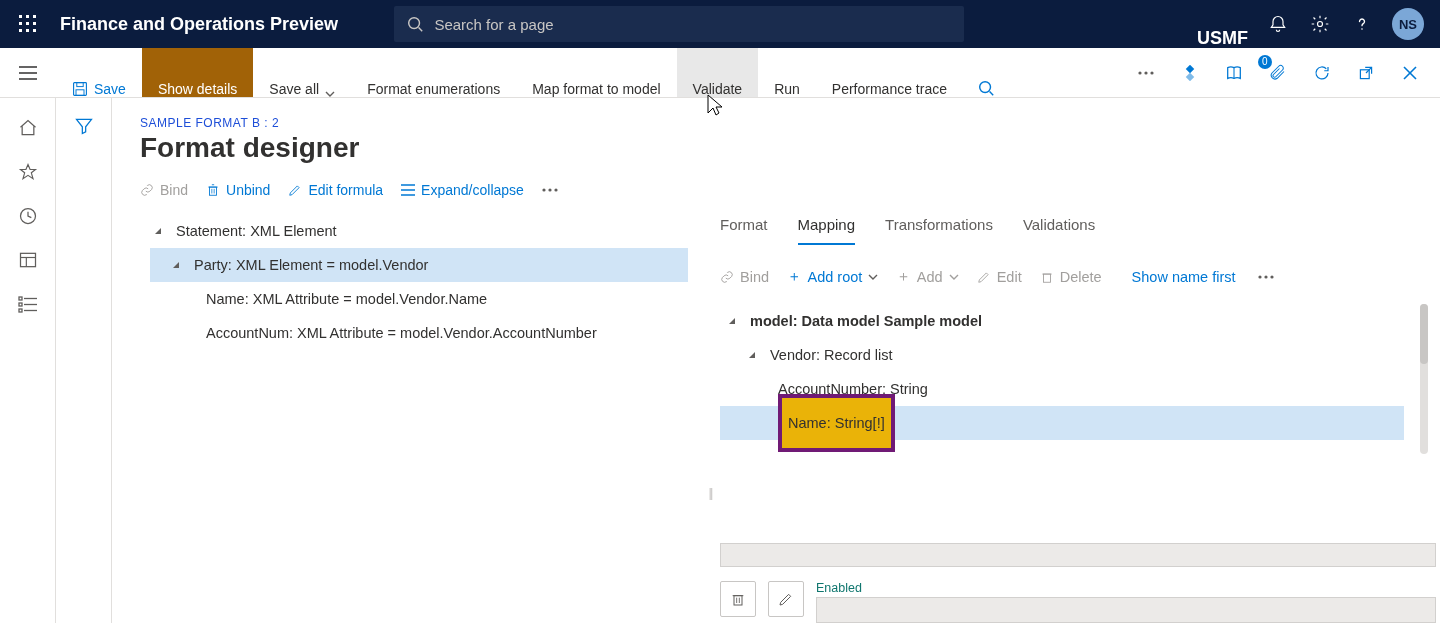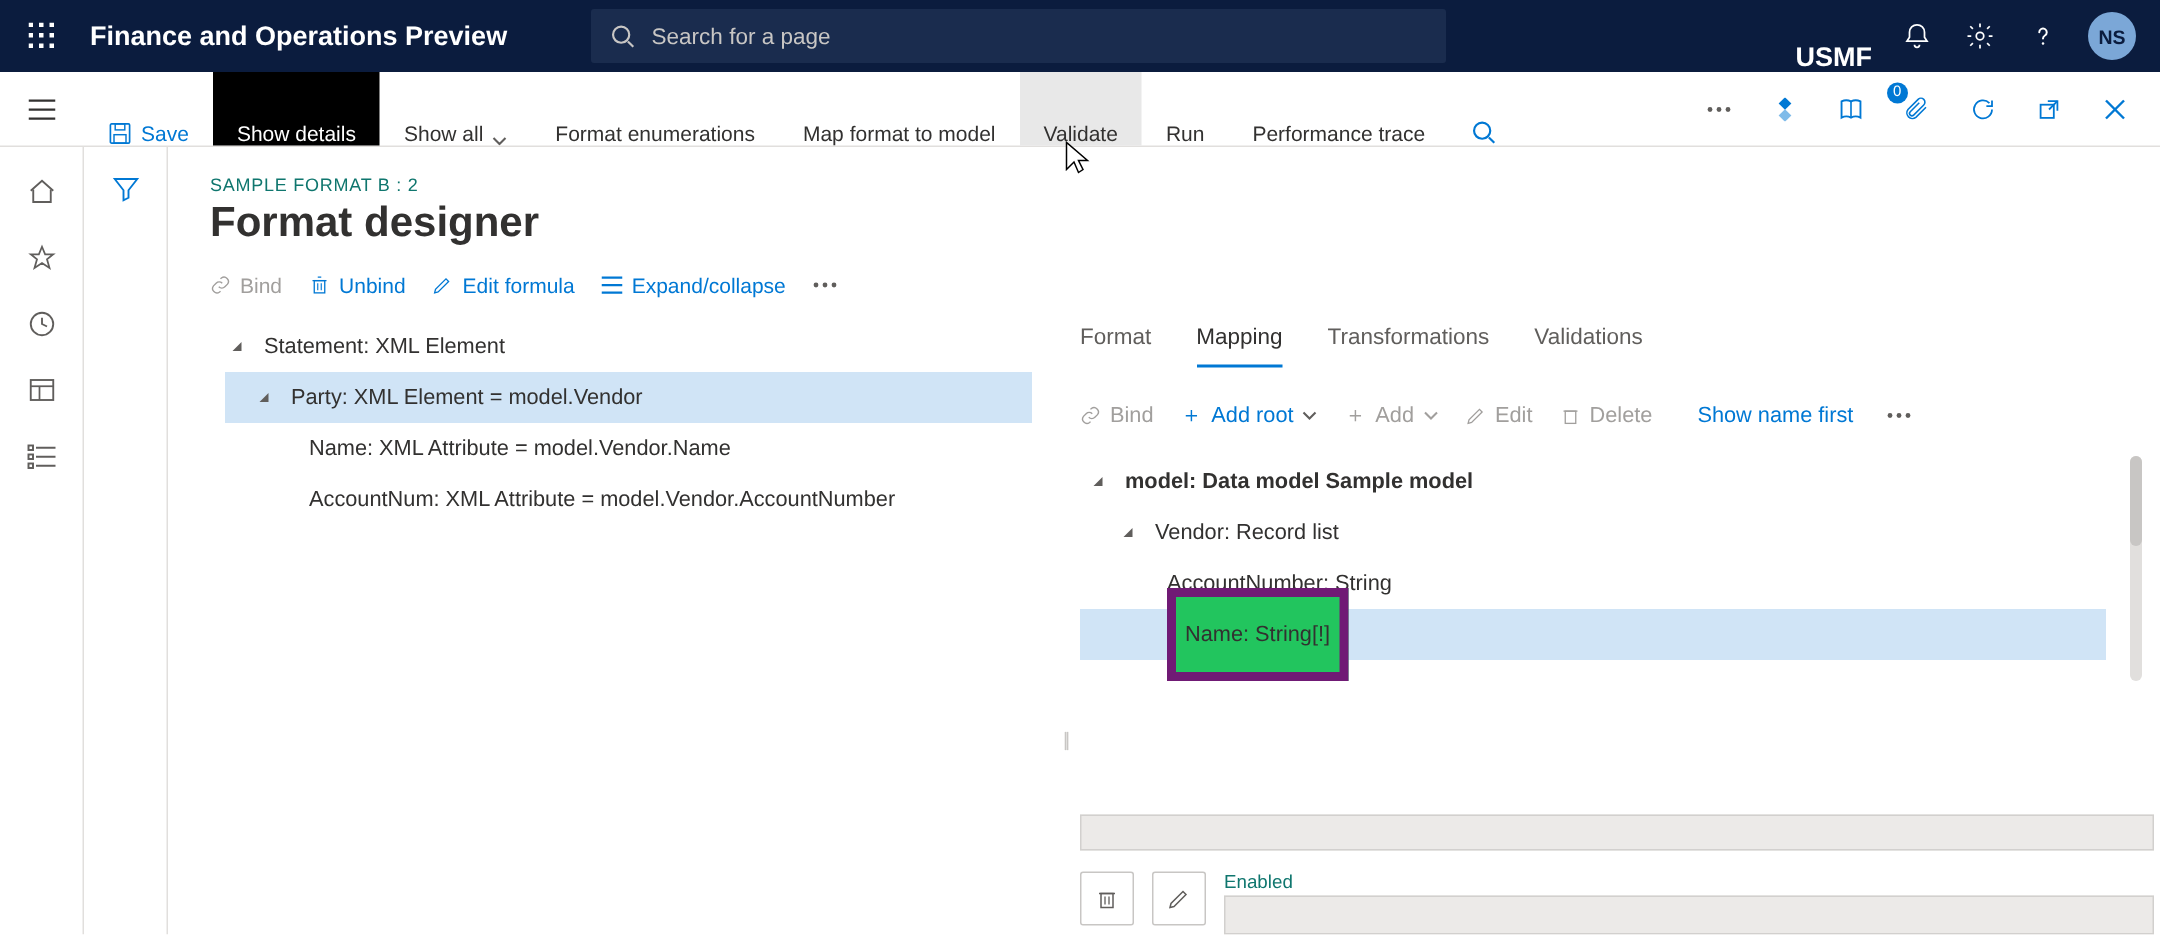--- a/index.html
+++ b/index.html
@@ -15,36 +15,36 @@
   .header-right { display: flex; align-items: center; gap: 18px; margin-left: auto; padding-right: 8px; }
   .company-label { font-size: 18px; font-weight: 600; margin-top: 29px; }
   .hdr-icon { width: 24px; height: 24px; display: flex; align-items: center; justify-content: center; cursor: pointer; color: #fff; }
   .avatar { width: 32px; height: 32px; border-radius: 50%; background: #7ba7d7; color: #0b1c3e; display: flex; align-items: center; justify-content: center; font-weight: 600; font-size: 13px; }
 
   
   .action-bar { height: 50px; display: flex; align-items: stretch; border-bottom: 1px solid #e1dfdd; background: #fff; }
   .ab-hamburger { width: 56px; display:flex; align-items:center; justify-content:center; cursor:pointer; }
   .ab-btn { display:flex; align-items:flex-end; padding: 0 16px; gap:6px; cursor:pointer; color:#323130; white-space:nowrap; }
   .ab-btn.blue { color:#0078d4; }
-  .ab-btn.primary { background:#000000; color:#fff; font-weight:400; }
+  .ab-btn.primary { background:#a16207; color:#fff; font-weight:400; }
   .ab-btn.hover-validate { background:#e8e8e8; position:relative; }
   .ab-btn.hover-validate .cursor-svg { position:absolute; left:28px; bottom:-22px; pointer-events:none; }
   .action-bar-right { margin-left:auto; display:flex; align-items:center; gap:16px; padding-right:16px; }
   .ab-right-icon { width:28px; height:28px; display:flex; align-items:center; justify-content:center; cursor:pointer; color:#0078d4; position:relative; }
   .badge { position:absolute; top:-4px; left:-6px; background:#0078d4; color:#fff; font-size:10px; border-radius:8px; padding:0 4px; line-height:14px; }
 
   
   .body-wrap { display:flex; height: calc(623px - 48px - 50px); }
   .left-nav { width: 56px; border-right: 1px solid #e1dfdd; display:flex; flex-direction:column; align-items:center; gap: 20px; padding-top: 18px; }
   .left-nav .nav-icon { width:24px; height:24px; display:flex; align-items:center; justify-content:center; color:#605e5c; cursor:pointer; }
   .filter-col { width: 56px; border-right: 1px solid #e1dfdd; display:flex; justify-content:center; padding-top:18px; }
   .filter-col .funnel { color:#0078d4; cursor:pointer; }
 
   .main-area { flex:1; display:flex; flex-direction:column; padding: 18px 0 0 28px; position:relative; }
-  .breadcrumb { font-size: 12px; letter-spacing: .5px; color:#0f766e; }
+  .breadcrumb { font-size: 12px; letter-spacing: .5px; color:#1d4ed8; }
   .page-title { font-size: 28px; font-weight: 600; margin-top: 2px; }
 
   .two-col { display:flex; margin-top: 18px; flex:1; min-height:0; }
   .col-left { width: 560px; padding-right: 12px; }
   .col-right { flex:1; padding-right: 36px; display:flex; flex-direction:column; min-width:0; position:relative; }
   .split-handle { width: 20px; display:flex; align-items:center; justify-content:center; color:#c8c6c4; user-select:none; cursor:col-resize; margin-top: 180px; font-size: 13px; letter-spacing:-2px; }
 
   .link-toolbar { display:flex; align-items:center; gap: 18px; color:#0078d4; font-size:14px; padding-bottom: 16px; }
   .link-toolbar .disabled { color:#a19f9d; cursor:default; }
   .link-btn { display:flex; align-items:center; gap:6px; cursor:pointer; }
@@ -62,21 +62,21 @@
   
   .tabs { display:flex; gap: 30px; border-bottom: 0; margin-bottom: 14px; margin-top: 28px; }
   .tab { padding: 6px 0 10px 0; color:#605e5c; cursor:pointer; font-size:15px; }
   .tab.active { color:#323130; border-bottom: 2px solid #0078d4; font-weight:400; }
 
   .right-toolbar { display:flex; align-items:center; gap: 18px; padding: 8px 0 18px 0; font-size:14.5px; }
   .right-toolbar .disabled { color:#a19f9d; }
   .right-toolbar .ellipsis { margin-left: 4px; color:#605e5c; cursor:pointer; }
 
   .tree-row.right-selected { background:#d0e4f6; }
-  .tree-row .boxed { border:6px solid #701a75; padding: 17px 6px; background:#22c55e; }
+  .tree-row .boxed { border:4px solid #701a75; padding: 17px 6px; background:#eab308; }
   .tree-row.rlvl1 { padding-left: 4px; }
   .tree-row.rlvl2 { padding-left: 24px; }
   .tree-row.rlvl3 { padding-left: 58px; }
   .tree-row.rlvl4 { padding-left: 58px; }
 
   .right-tree-container { position:relative; }
   .right-scrollbar { position:absolute; right: -24px; top: 0; width: 8px; height: 150px; background:#e1dfdd; border-radius:4px; }
   .right-scrollbar-thumb { width:100%; height:60px; background:#c8c6c4; border-radius:4px; }
 
   
@@ -162,21 +162,21 @@
           <rect x="6" y="2" width="8" height="5" stroke="#0078d4" stroke-width="1.2"></rect>
           <rect x="5" y="11" width="10" height="7" stroke="#0078d4" stroke-width="1.2"></rect>
         </svg>
       </span>
     <span>Save</span>
   </div>
   <div class="ab-btn primary">
     <span>Show details</span>
   </div>
   <div class="ab-btn">
-    <span>Show all</span>
+    <span>Save all</span>
     <span>
         <svg width="10" height="6" viewBox="0 0 10 6">
           <path d="M1 1l4 4 4-4" stroke="#605e5c" stroke-width="1.4" fill="none"></path>
         </svg>
       </span>
   </div>
   <div class="ab-btn">
     <span>Format enumerations</span>
   </div>
   <div class="ab-btn">

